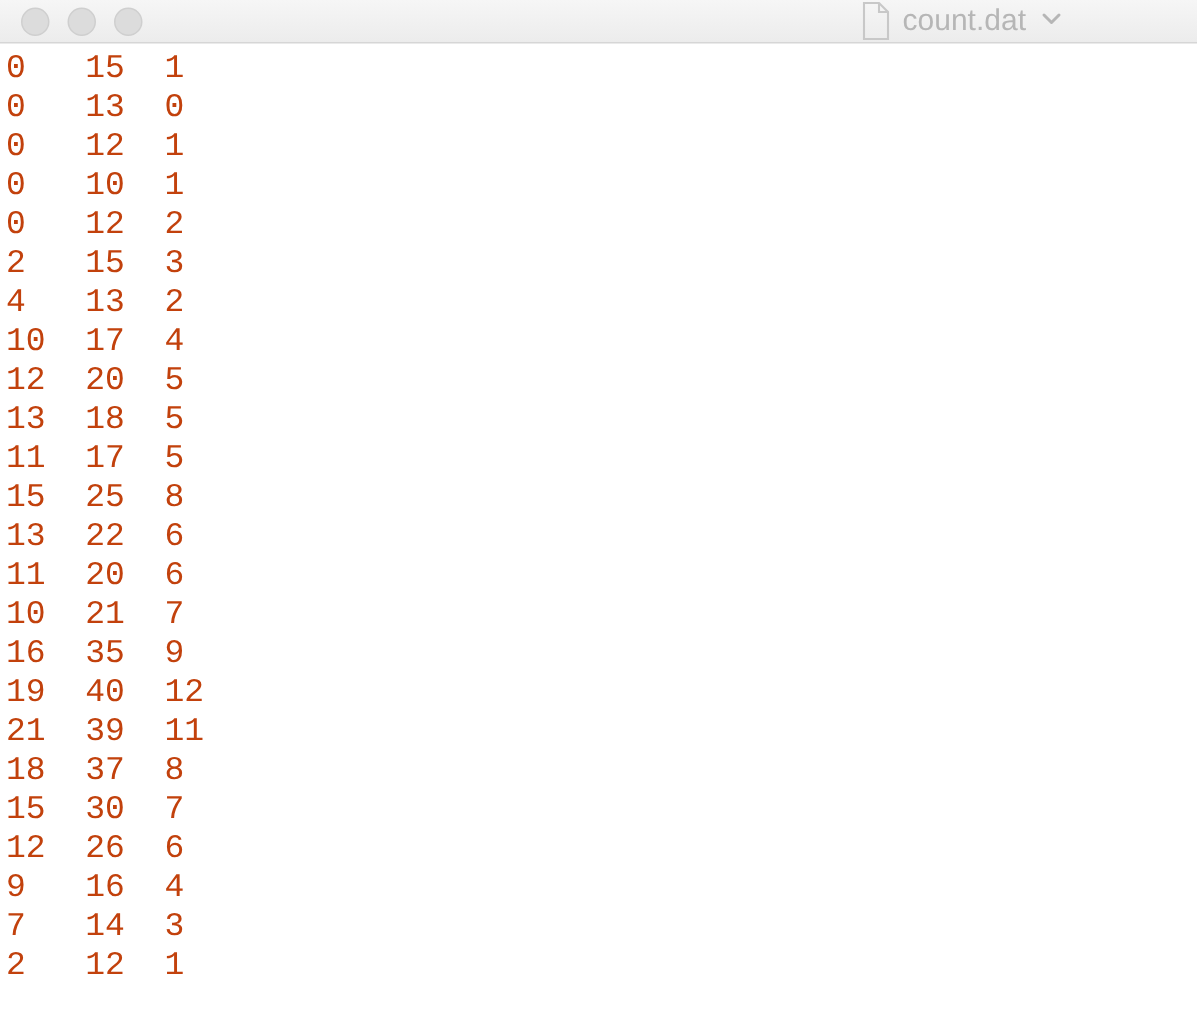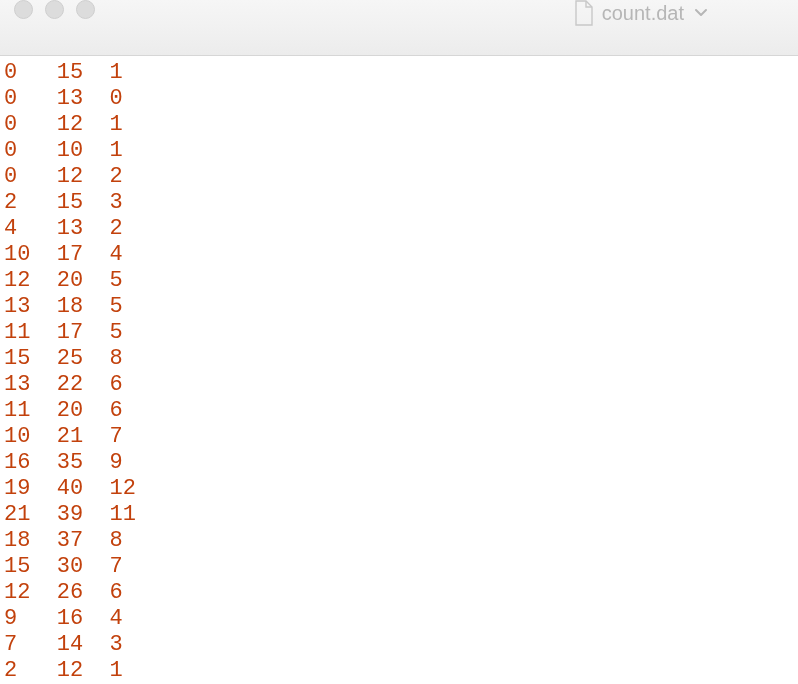--- a/index.html
+++ b/index.html
@@ -2,25 +2,25 @@
 <html><head>
   <meta charset="utf-8">
   <style>
     * { margin: 0; padding: 0; box-sizing: border-box; }
     html, body { width: 798px; height: 684px; overflow: hidden; }
     body {
       font-family: -apple-system, BlinkMacSystemFont, "Helvetica Neue", Arial, sans-serif;
       background: #ffffff;
     }
     .titlebar {
-      height: 56px;
+      height: 29px;
       background: linear-gradient(to bottom, #f6f6f6 0%, #ececec 100%);
       border-bottom: 1px solid #d6d6d6;
       display: flex;
-      align-items: flex-start;
+      align-items: center;
       position: relative;
       padding-left: 14px;
     }
     .traffic-lights {
       display: flex;
       gap: 12px;
       align-items: center;
     }
     .traffic-light {
       width: 19px;

